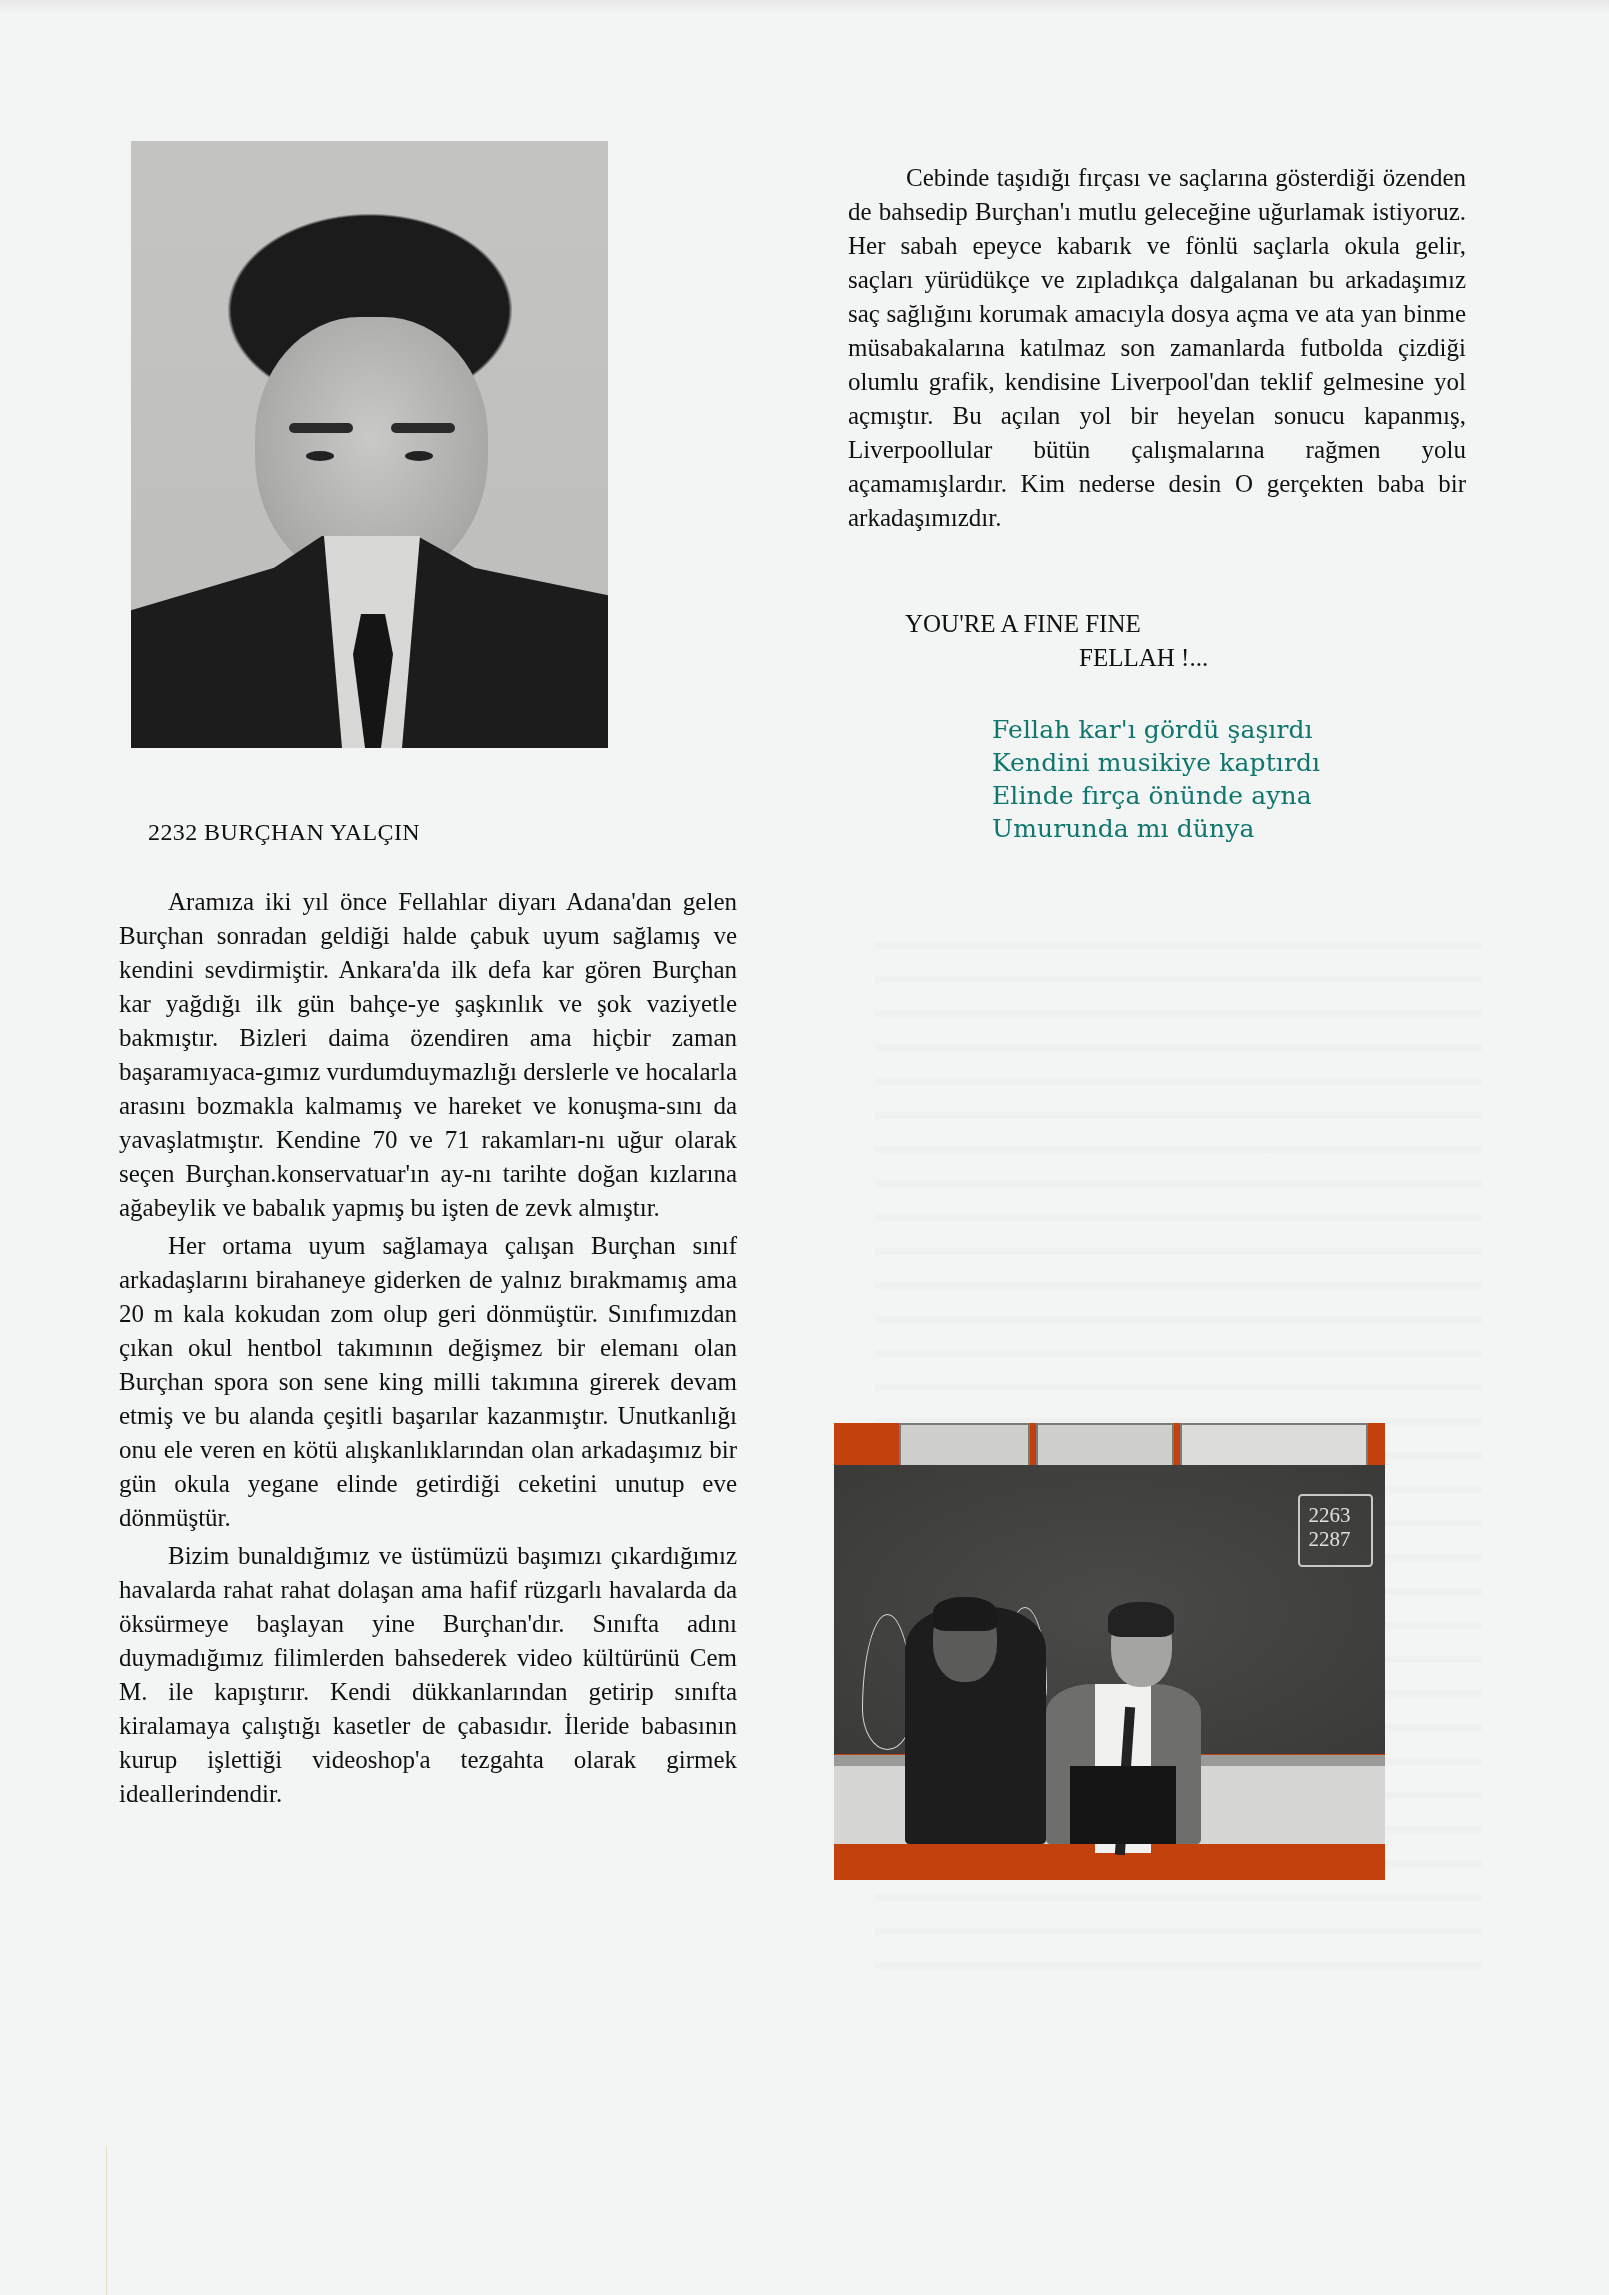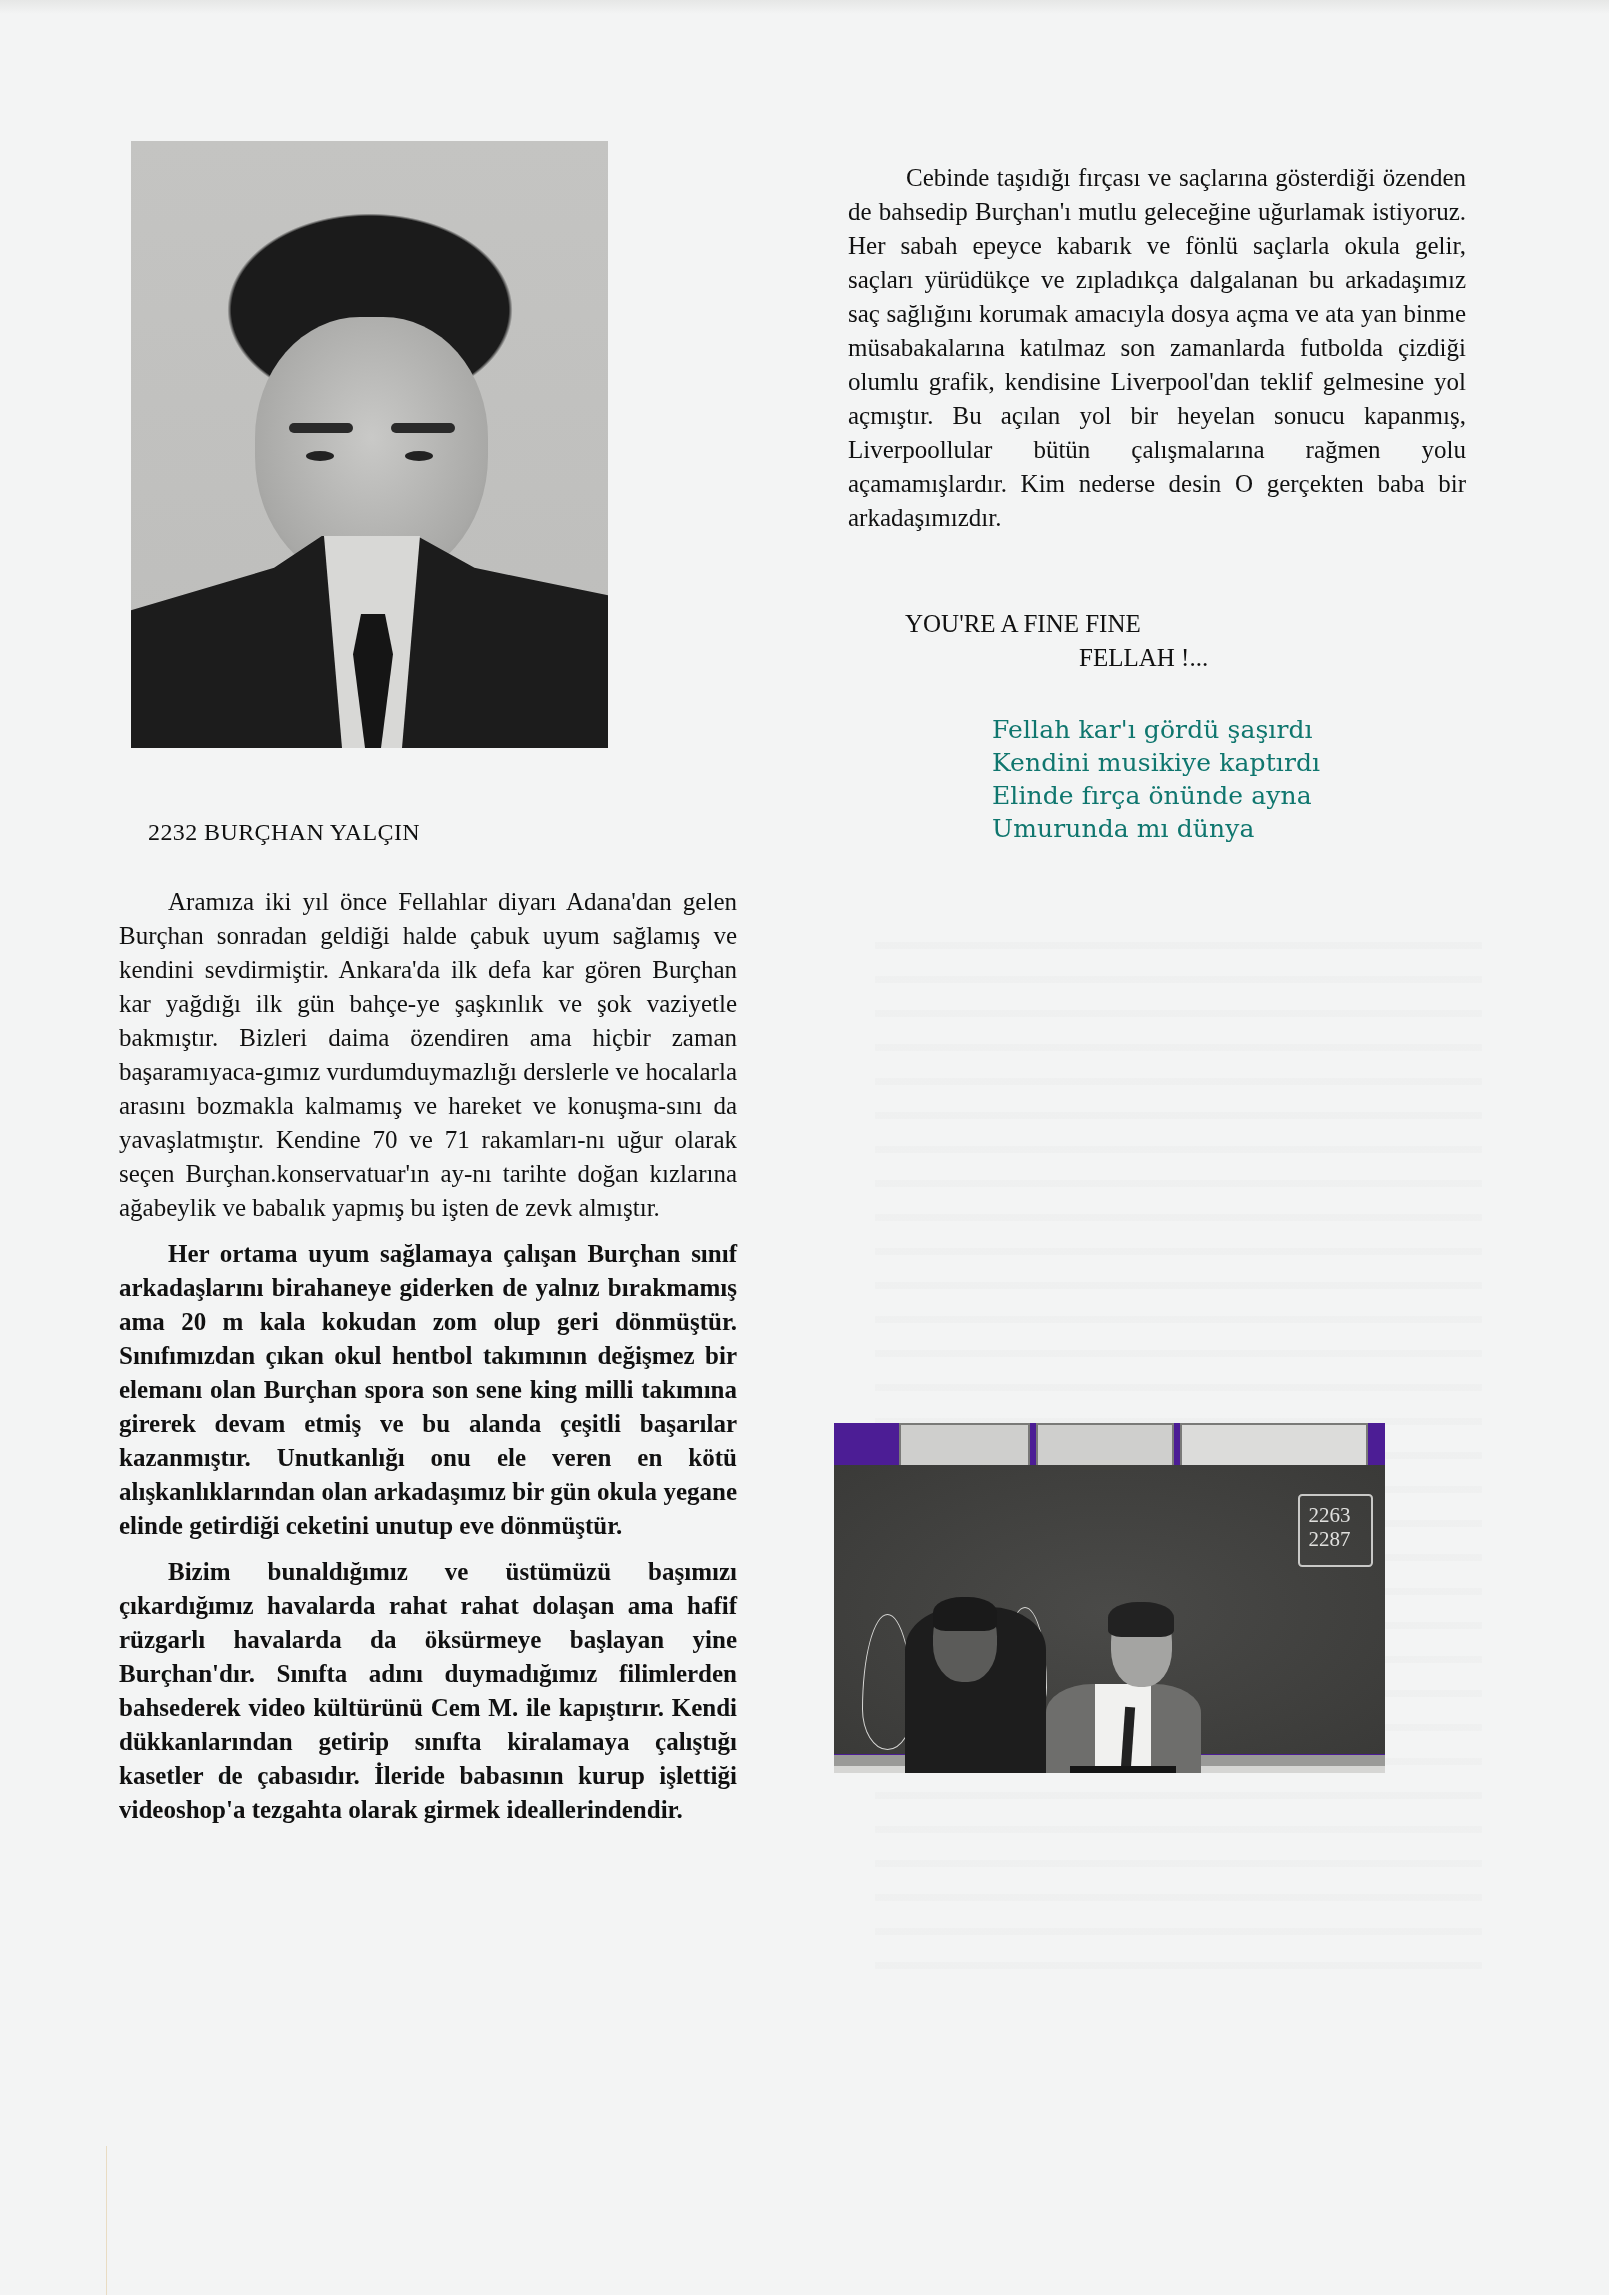--- a/index.html
+++ b/index.html
@@ -48,43 +48,43 @@
   .caption {
     position: absolute; left: 124px; top: 819px;
     font-size: 24px; letter-spacing: 0.4px; margin-left: 24px;
   }
   .col {
     position: absolute;
     font-size: 25px; line-height: 34px;
     text-align: justify;
   }
   .col p { margin: 0; text-indent: 49px; }
-  .col p + p { margin-top: 12px; font-weight: bold; }
+  .col p + p { margin-top: 4px; }
   .left-col { left: 119px; top: 885px; width: 618px; }
   .right-col { left: 848px; top: 161px; width: 618px; }
   .right-col p { text-indent: 58px; }
   .shout {
     position: absolute; font-size: 25px; line-height: 33px;
   }
   .shout-1 { left: 905px; top: 607px; }
   .shout-2 { left: 1079px; top: 641px; }
   .poem {
     position: absolute; left: 992px; top: 713px;
     font-family: "DejaVu Serif", serif;
     font-size: 25px; line-height: 33px; font-weight: bold; color: #0f766e;
   }
   .poem div { font-weight: normal; letter-spacing: 0.1px; }
   .bleed {
     position: absolute; left: 875px; top: 918px; width: 607px; height: 1059px;
     background: repeating-linear-gradient(#f3f4f4 0 24px, #eceded 24px 31px, #f3f4f4 31px 34px);
     opacity: 0.55;
   }
   .photo2 {
-    position: absolute; left: 834px; top: 1423px; width: 551px; height: 350px;
-    background: #4c1d95;
+    position: absolute; left: 834px; top: 1423px; width: 551px; height: 457px;
+    background: #c2410c;
     overflow: hidden;
   }
   .photo2 .board {
     position: absolute; left: 0; top: 42px; width: 551px; height: 289px;
     background: radial-gradient(ellipse at 50% 50%, #4a4a48, #3a3a38);
   }
   .photo2 .ledge { position: absolute; left: 0; top: 332px; width: 551px; height: 11.3px; background: #9a9a98; }
   .photo2 .floor { position: absolute; left: 0; top: 343px; width: 551px; height: 78px; background: #d6d6d4; }
   .photo2 .frame {
     position: absolute; top: 0; height: 44px; background: #cfcfcd; border: 2.1px solid #7a7a78;

